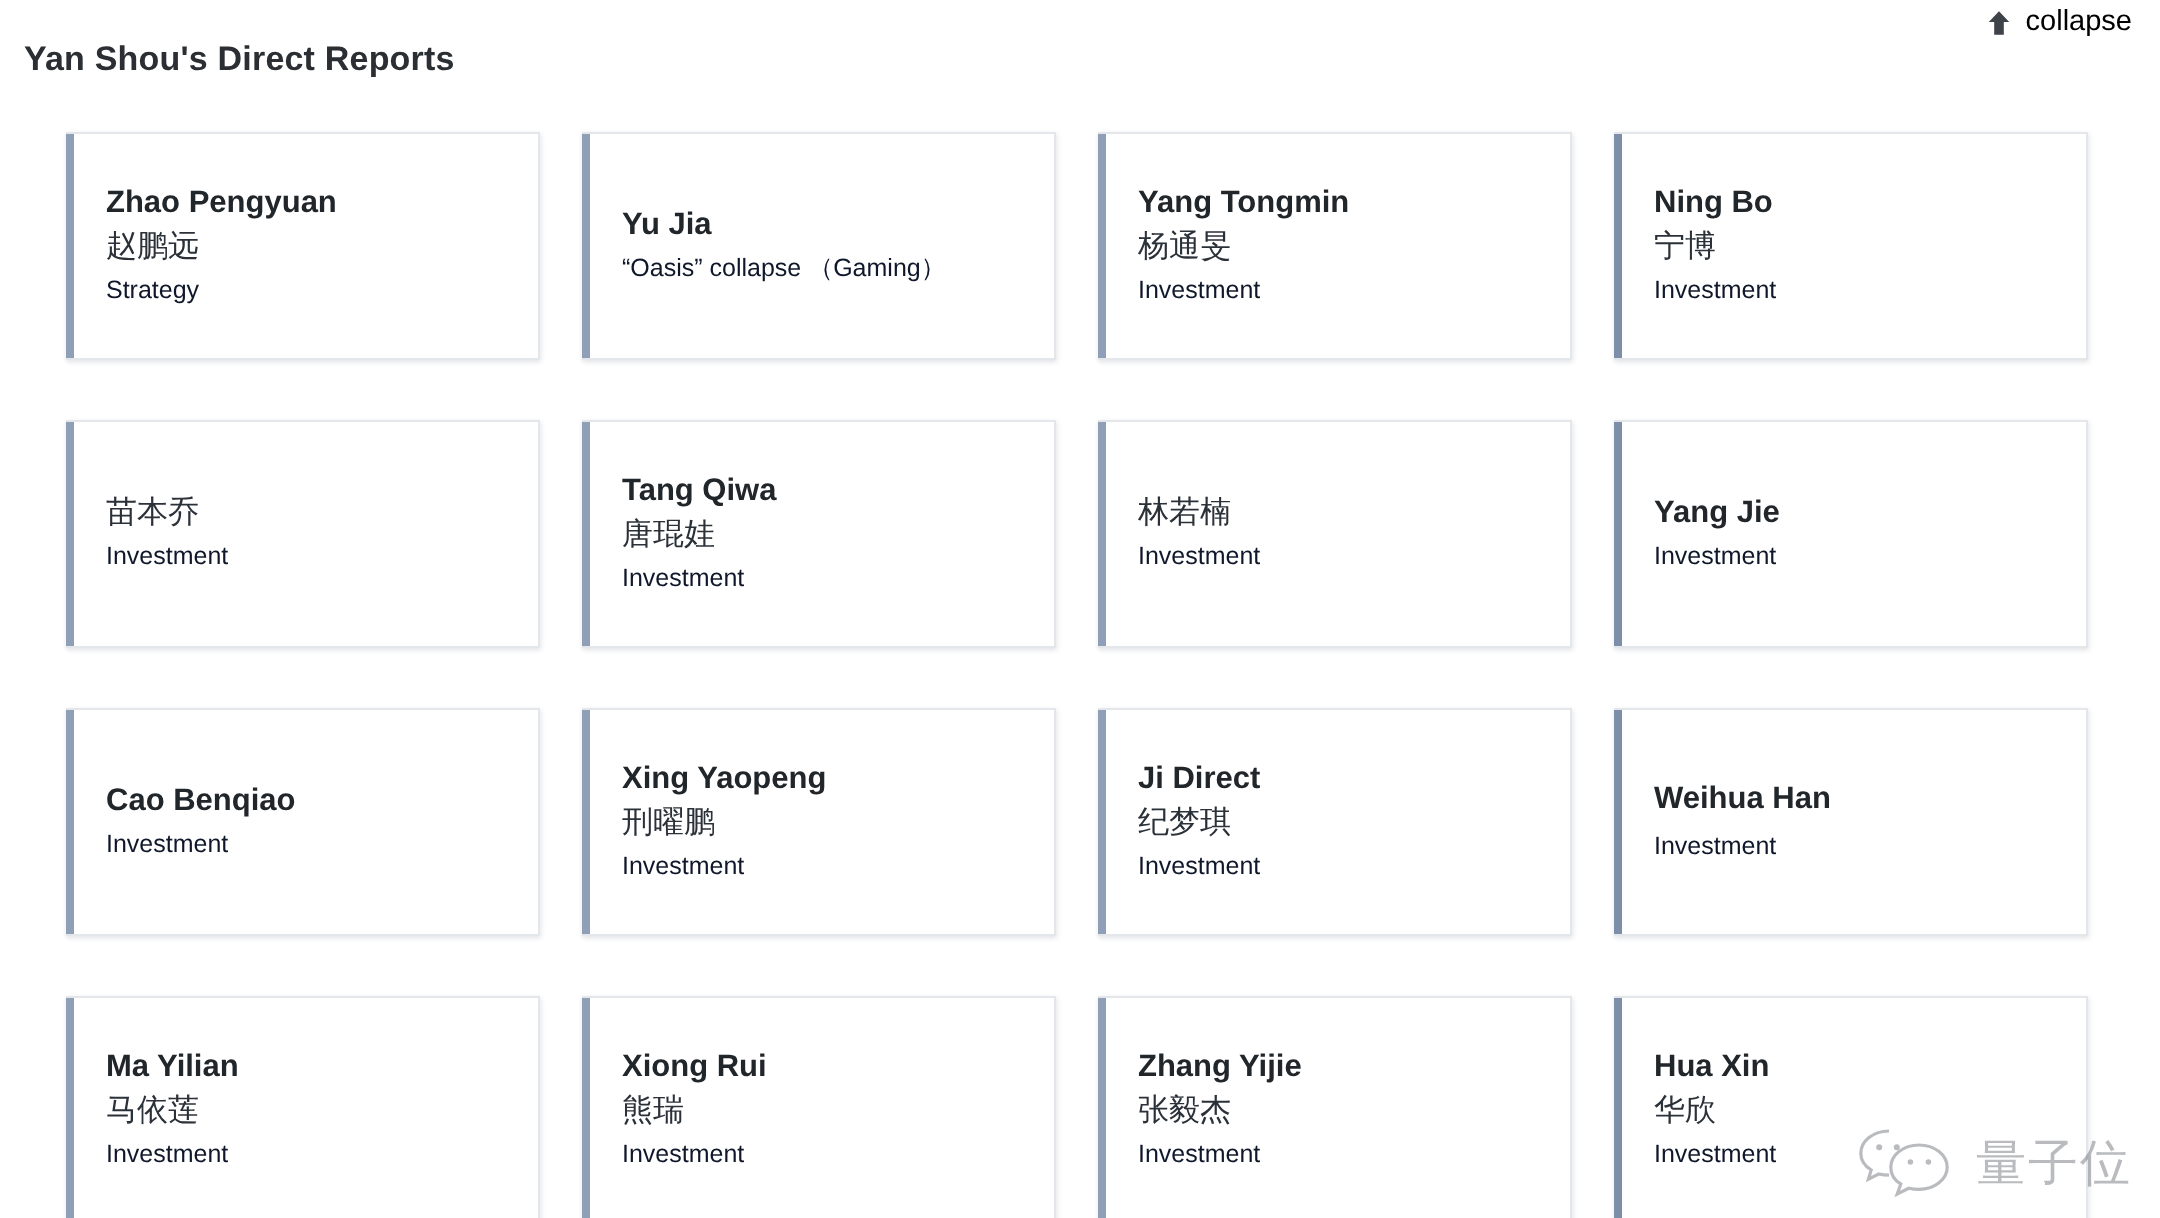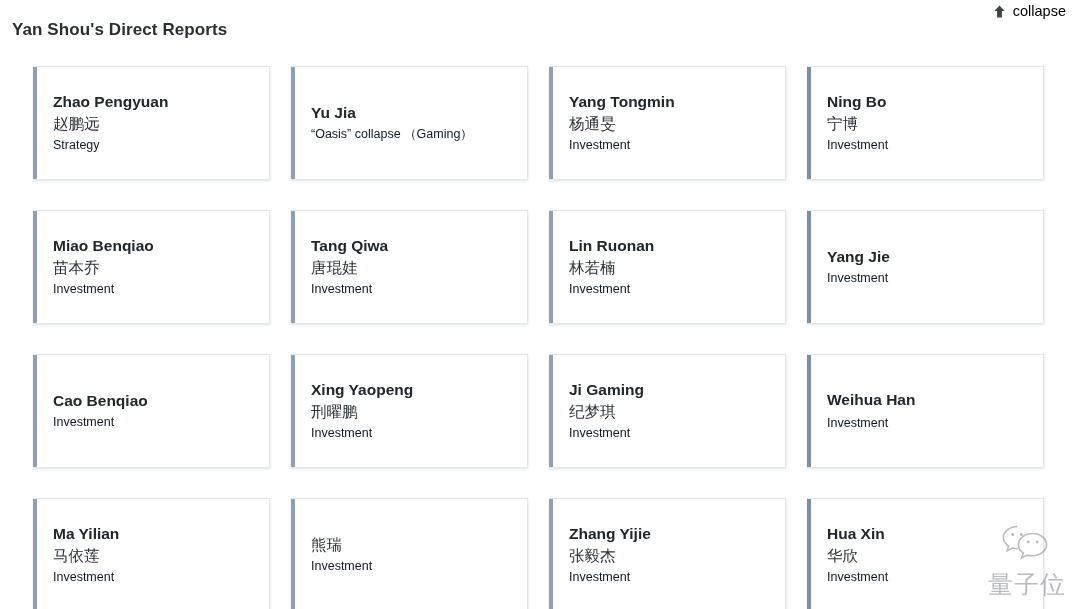--- a/index.html
+++ b/index.html
@@ -127,21 +127,20 @@
   
   .watermark {
     position: absolute;
     right: 14px;
     bottom: 8px;
     display: flex;
     align-items: center;
     gap: 6px;
     opacity: 0.42;
     pointer-events: none;
-    flex-direction: column;
   }
   .watermark-logo { display: block; }
   .watermark-text {
     font-size: 25px;
     font-weight: 400;
     color: #5a6068;
     letter-spacing: 1px;
     font-family: "DejaVu Sans", "Liberation Sans", sans-serif;
   }
 </style>
@@ -188,37 +187,35 @@
   <div class="card accent-dark">
     <div class="card-body">
       <div class="name-en">Ning Bo</div>
       <div class="name-cn">宁博</div>
       <div class="role">Investment</div>
     </div>
   </div>
 
   <div class="card">
     <div class="card-body">
-      <div class="name-en">Miao Benqiao</div>
       <div class="name-cn">苗本乔</div>
       <div class="role">Investment</div>
     </div>
   </div>
 
   <div class="card">
     <div class="card-body">
       <div class="name-en">Tang Qiwa</div>
       <div class="name-cn">唐琨娃</div>
       <div class="role">Investment</div>
     </div>
   </div>
 
   <div class="card">
     <div class="card-body">
-      <div class="name-en">Lin Ruonan</div>
       <div class="name-cn">林若楠</div>
       <div class="role">Investment</div>
     </div>
   </div>
 
   <div class="card accent-dark">
     <div class="card-body">
       <div class="name-en">Yang Jie</div>
       <div class="role">Investment</div>
     </div>
@@ -234,21 +231,21 @@
   <div class="card">
     <div class="card-body">
       <div class="name-en">Xing Yaopeng</div>
       <div class="name-cn">刑曜鹏</div>
       <div class="role">Investment</div>
     </div>
   </div>
 
   <div class="card">
     <div class="card-body">
-      <div class="name-en">Ji Gaming</div>
+      <div class="name-en">Ji Direct</div>
       <div class="name-cn">纪梦琪</div>
       <div class="role">Investment</div>
     </div>
   </div>
 
   <div class="card accent-dark no-cn">
     <div class="card-body">
       <div class="name-en">Weihua Han</div>
       <div class="role">Investment</div>
     </div>
@@ -257,20 +254,21 @@
   <div class="card">
     <div class="card-body">
       <div class="name-en">Ma Yilian</div>
       <div class="name-cn">马依莲</div>
       <div class="role">Investment</div>
     </div>
   </div>
 
   <div class="card">
     <div class="card-body">
+      <div class="name-en">Xiong Rui</div>
       <div class="name-cn">熊瑞</div>
       <div class="role">Investment</div>
     </div>
   </div>
 
   <div class="card">
     <div class="card-body">
       <div class="name-en">Zhang Yijie</div>
       <div class="name-cn">张毅杰</div>
       <div class="role">Investment</div>

